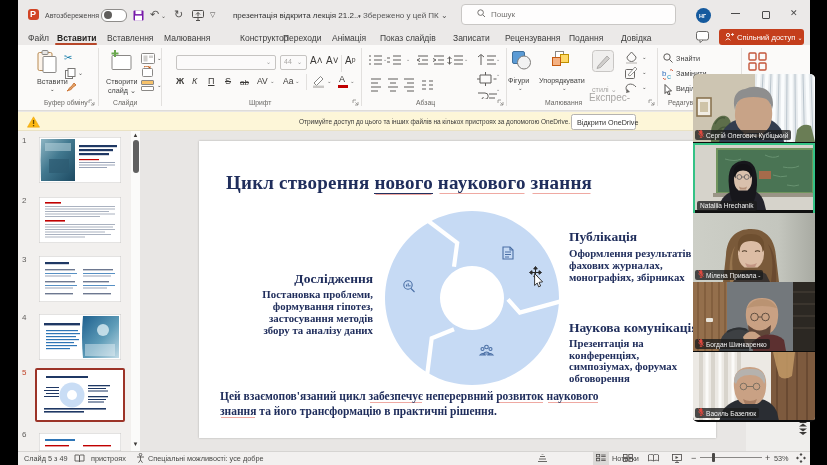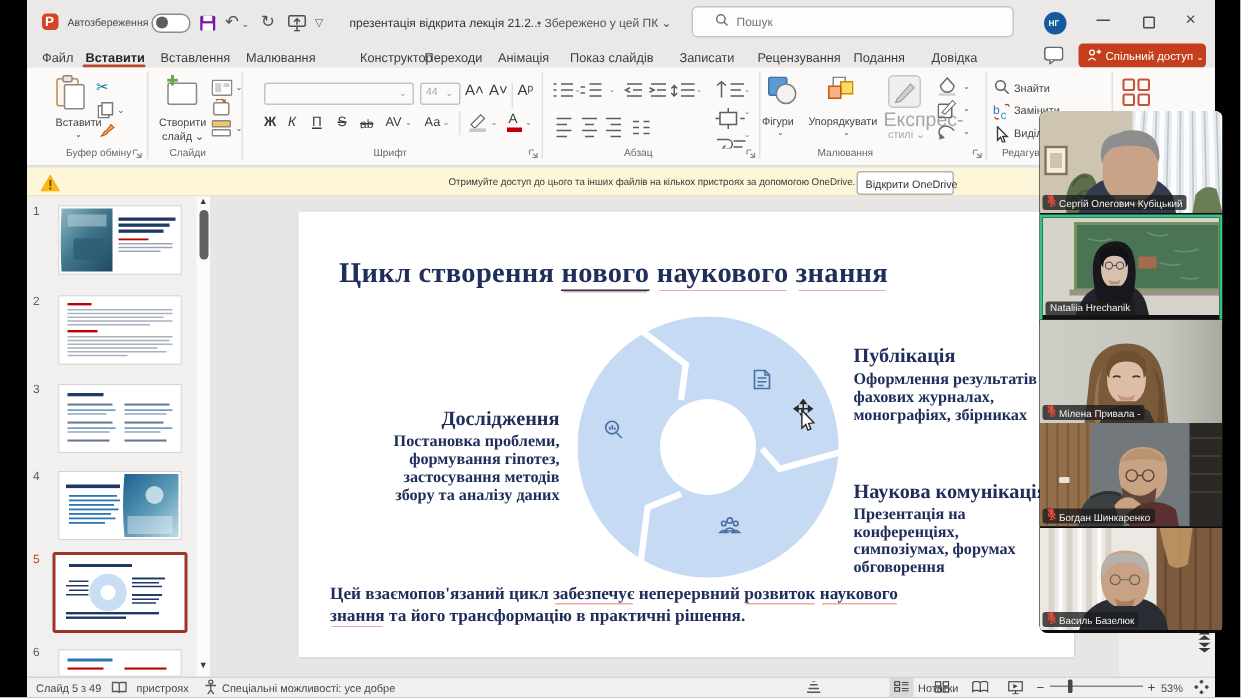--- a/index.html
+++ b/index.html
@@ -225,21 +225,21 @@
       <rect x="6.5" y="0.5" width="8" height="8" fill="#fff" stroke="#8a8886"></rect>
       <rect x="11.5" y="3.5" width="8" height="8" fill="#ffd966" stroke="#bf9000"></rect>
       <rect x="3.5" y="6.5" width="8" height="8" fill="#f4b183" stroke="#c55a11"></rect>
     </svg>
   <div class="abs" style="left:539px;top:76px;font-size:7.2px;color:#444;">Упорядкувати</div>
   <div class="abs" style="left:562px;top:85px;font-size:5.5px;color:#555;">⌄</div>
   <svg class="abs" style="left:592px;top:50px;" width="22" height="22" viewBox="0 0 22 22">
       <rect x="0.5" y="0.5" width="21" height="21" rx="3" fill="#f0efee" stroke="#c8c6c4"></rect>
       <path d="M6 16 L15 6 l2.5 2.5 -9 9 -3.5 1z" fill="#d0cecc" stroke="#9a9896" stroke-width=".7"></path>
     </svg>
-  <div class="abs" style="left:589px;top:72px;font-size:13px;color:#a8a6a4;">Експрес-</div>
+  <div class="abs" style="left:589px;top:92px;font-size:10px;color:#a8a6a4;">Експрес-</div>
   <div class="abs" style="left:592px;top:85px;font-size:7.2px;color:#a8a6a4;">стилі ⌄</div>
   <svg class="abs" style="left:625px;top:51px;" width="13" height="13" viewBox="0 0 13 13">
       <path d="M6.5 1 L11 6 a4.5 4.5 0 1 1 -9 0z" fill="none" stroke="#6a6866"></path>
       <rect x="1" y="11" width="11" height="2" fill="#d8d6d4"></rect>
     </svg>
   <div class="abs" style="left:642px;top:54px;font-size:5.5px;color:#555;">⌄</div>
   <svg class="abs" style="left:625px;top:66px;" width="13" height="13" viewBox="0 0 13 13">
       <rect x="0.5" y="3.5" width="9" height="9" rx="1" fill="none" stroke="#6a6866"></rect>
       <path d="M3 9 L10 1 l2 2 -7 7z" fill="#fff" stroke="#6a6866" stroke-width=".7"></path>
     </svg>

